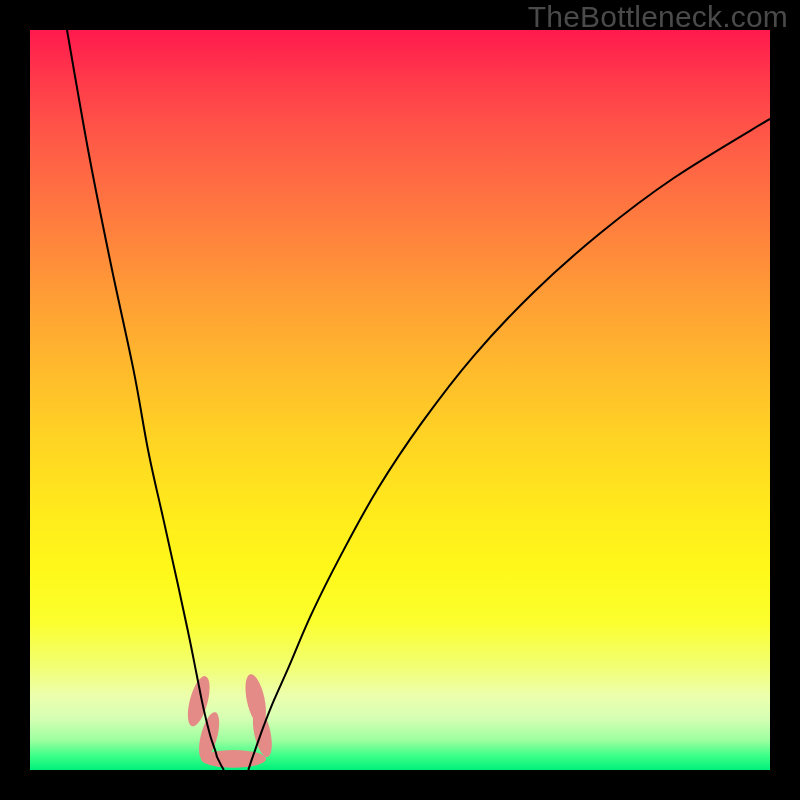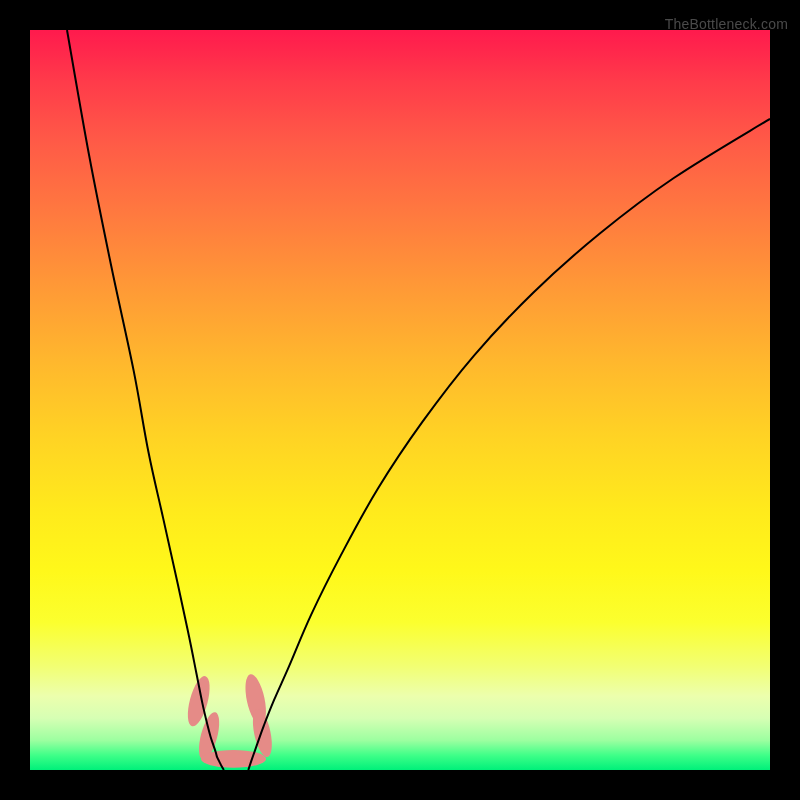--- a/index.html
+++ b/index.html
@@ -39,24 +39,24 @@
       #f2ff73 86%,
       #ecffad 90%,
       #d6ffb4 93%,
       #9cffa0 96%,
       #3fff88 98%,
       #00f07a 100%
     );
   }
   .watermark {
     position: absolute;
-    top: 16px;
+    top: 0;
     right: 12px;
     font-family: Arial, Helvetica, sans-serif;
-    font-size: 14px;
+    font-size: 30px;
     font-weight: 500;
     color: #4a4a4a;
     letter-spacing: 0.2px;
     z-index: 10;
   }
   svg.overlay {
     position: absolute;
     left: 0;
     top: 0;
     width: 740px;

